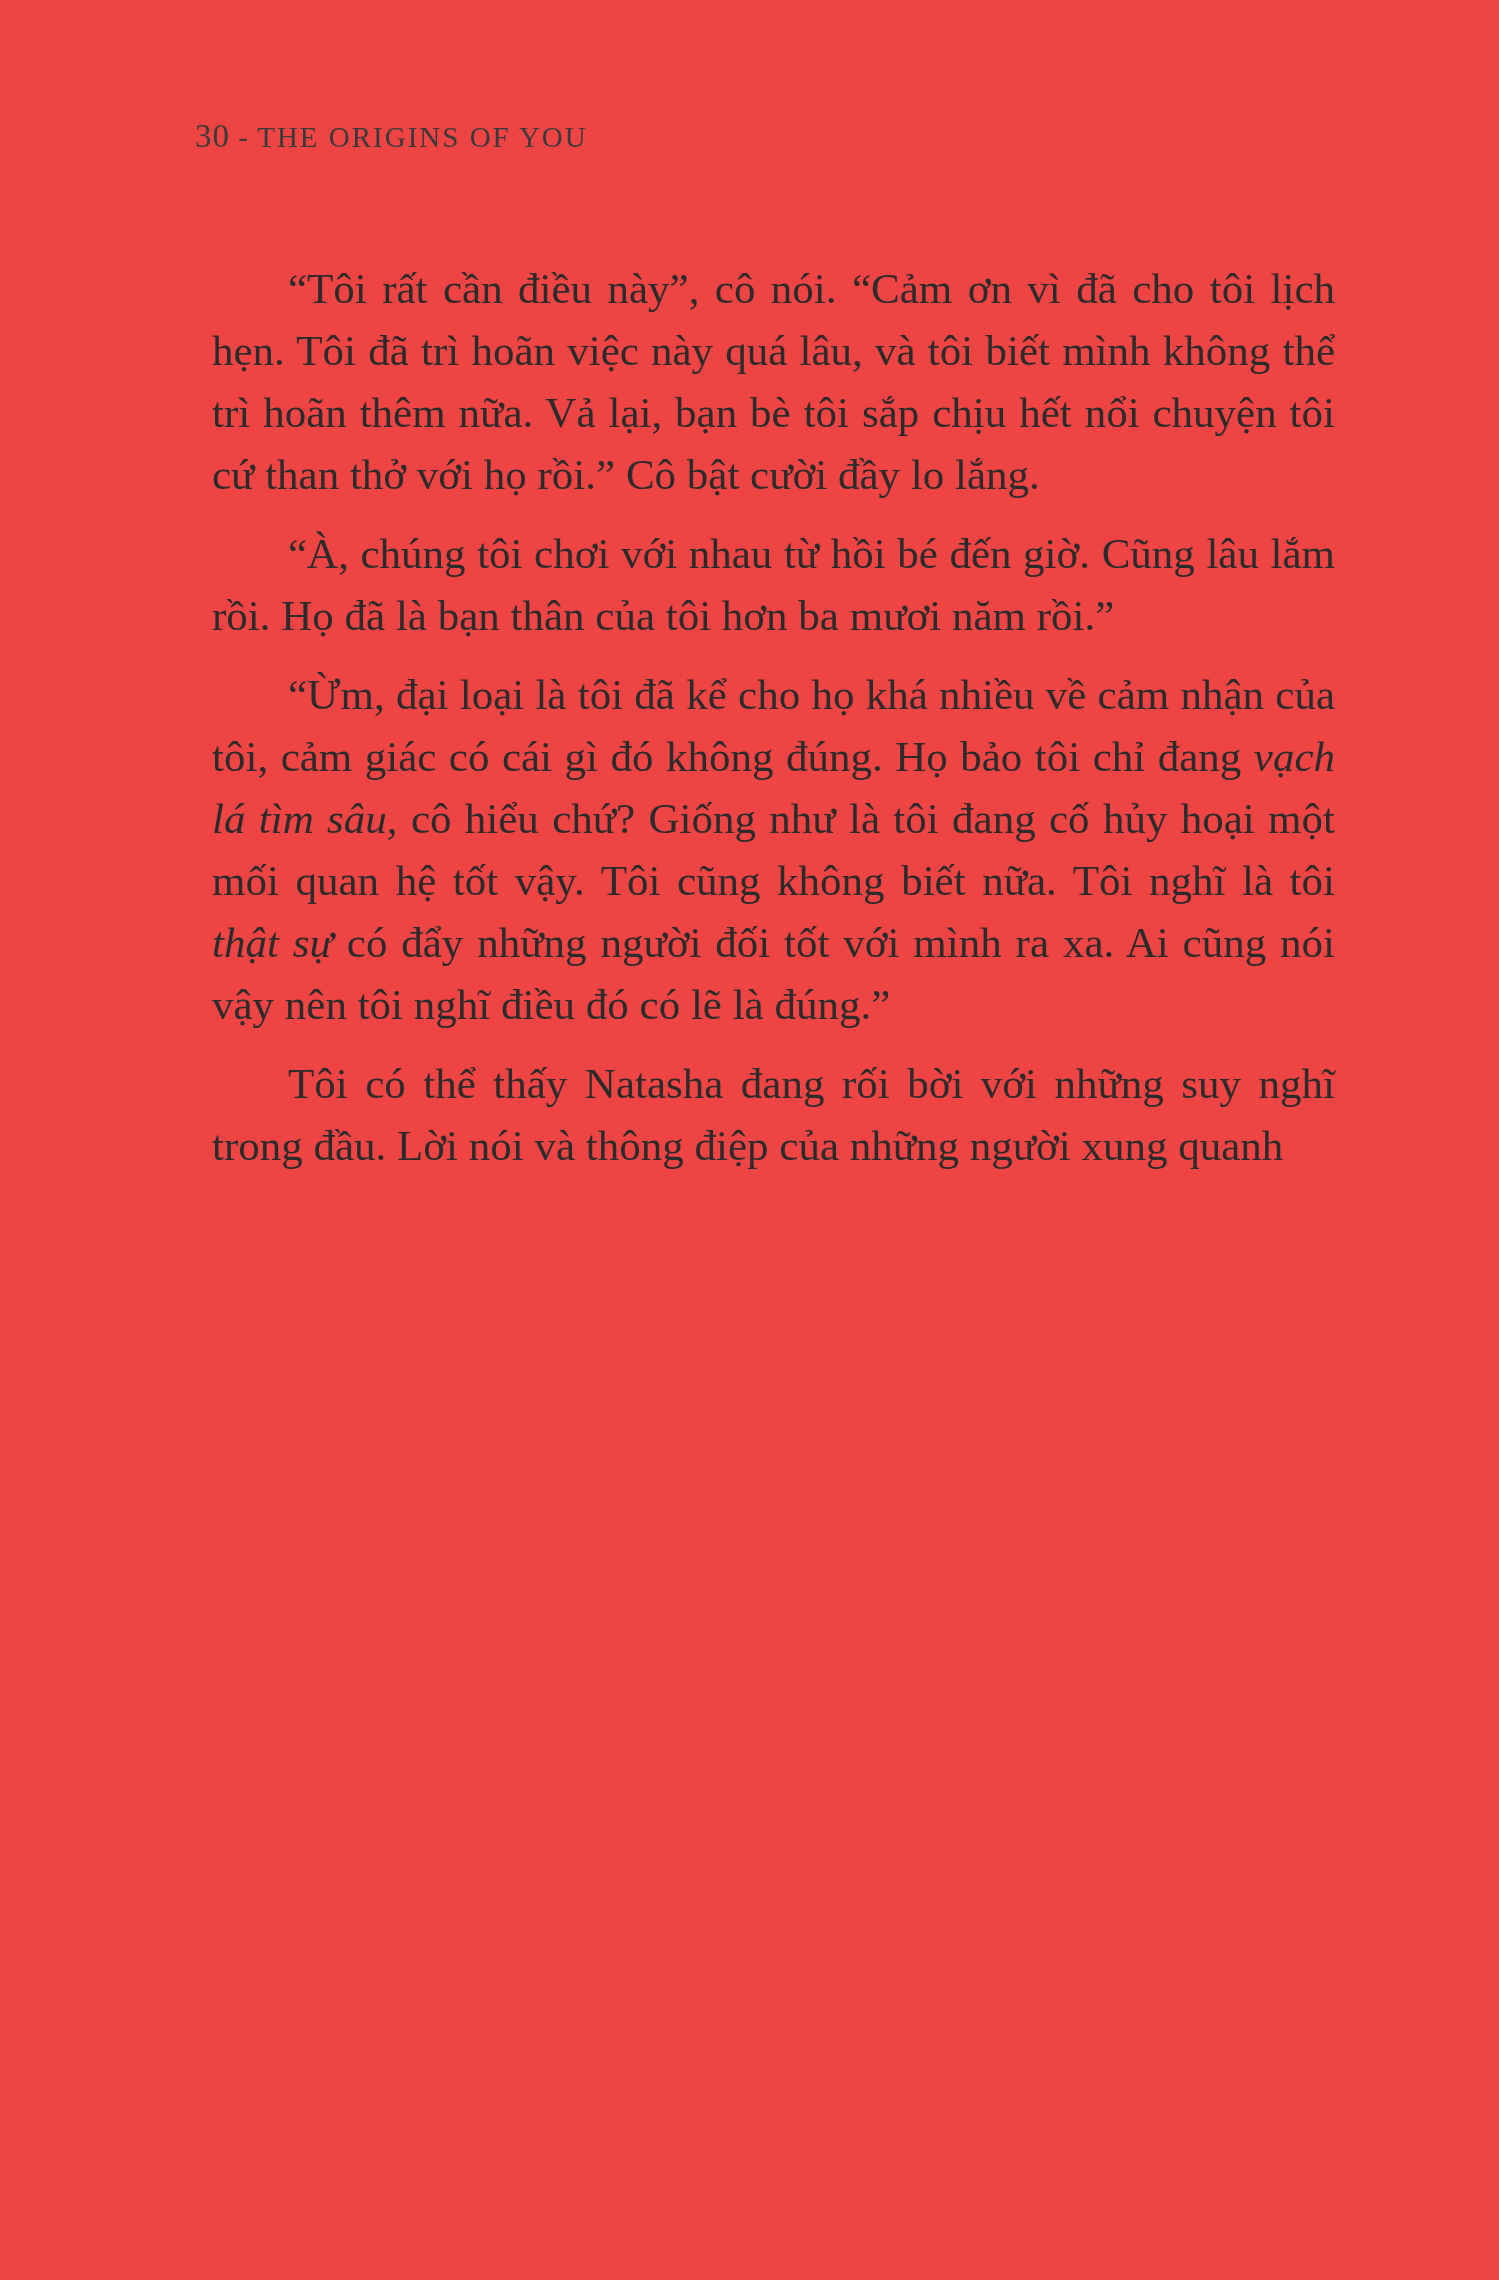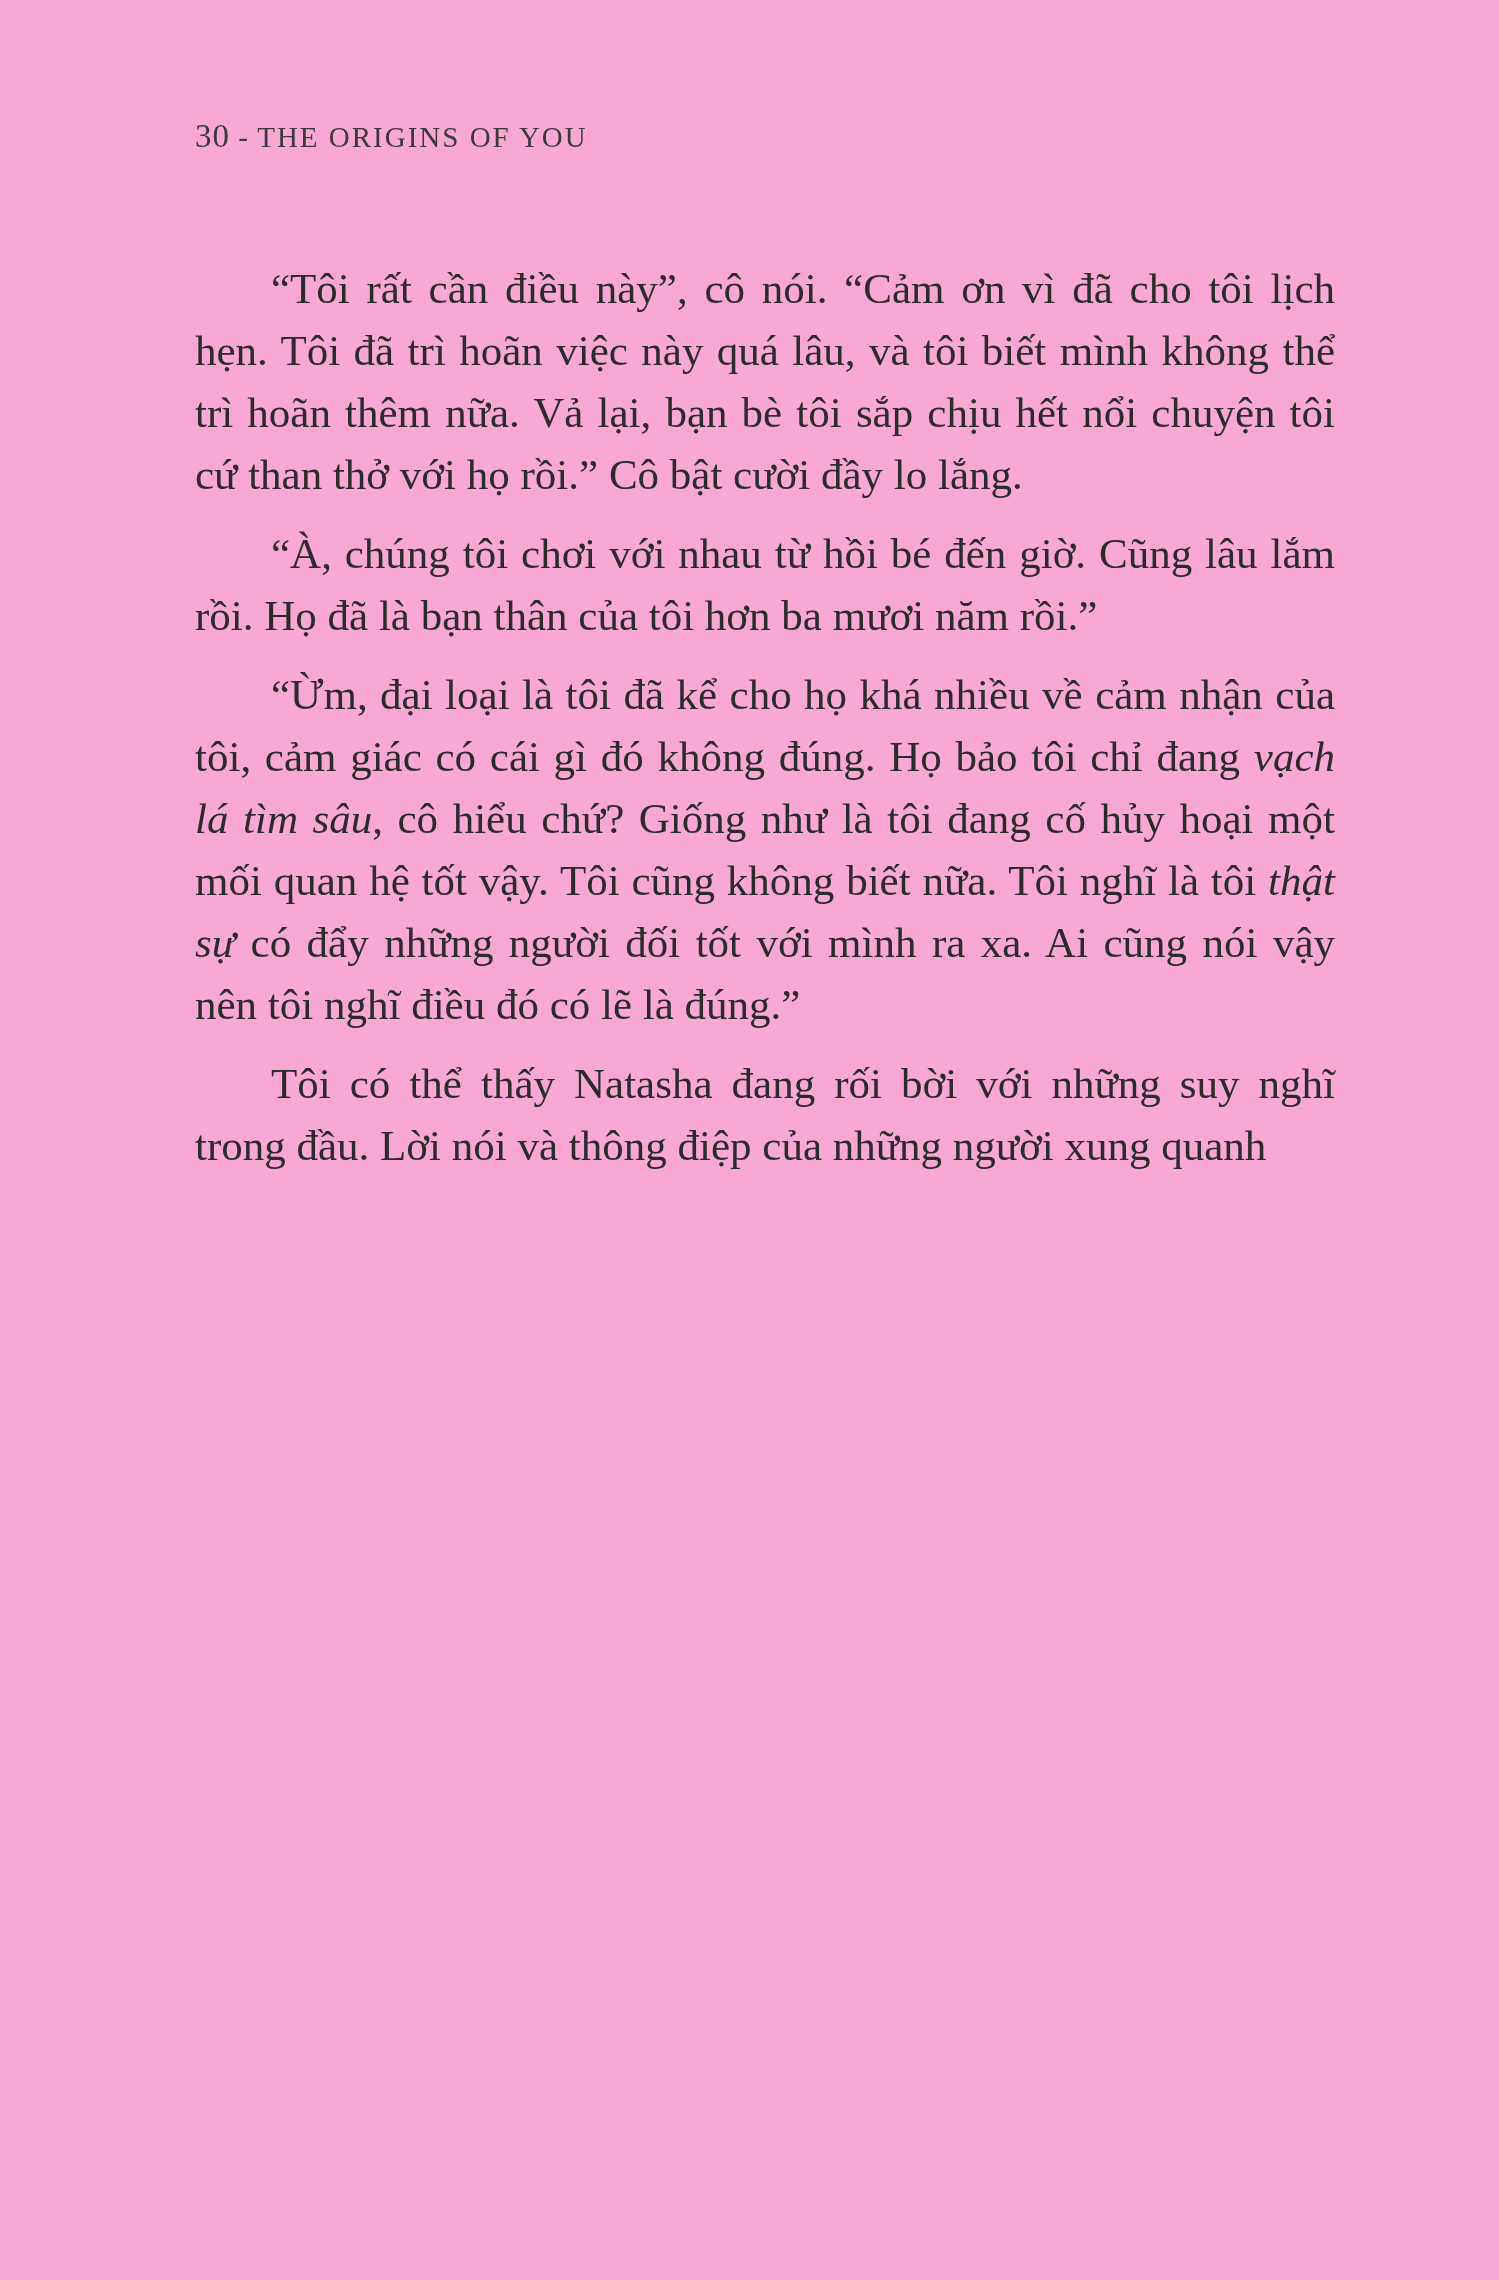--- a/index.html
+++ b/index.html
@@ -5,21 +5,21 @@
   * { box-sizing: border-box; }
   html, body {
     margin: 0;
     padding: 0;
     background: #ffffff;
   }
   .page {
     position: relative;
     width: 1499px;
     height: 2280px;
-    background: #f9a8d4;
+    background: #ef4444;
     font-family: "Liberation Serif", serif;
     color: #2b2b2b;
     overflow: hidden;
   }
   .running-head {
     position: absolute;
     left: 195px;
     top: 118px;
     color: #3a3a3a;
     white-space: nowrap;
@@ -40,21 +40,21 @@
     position: absolute;
     left: 195px;
     top: 258px;
     width: 1140px;
     font-size: 43px;
     line-height: 62px;
     text-align: justify;
     color: #2b2b2b;
   }
   .body-text p {
-    margin: 0 0 17px 0;
+    margin: 0 0 17px 17px;
     text-indent: 76px;
   }
   .body-text em {
     font-style: italic;
   }
 </style>
 </head>
 <body>
 
 <div class="page">

